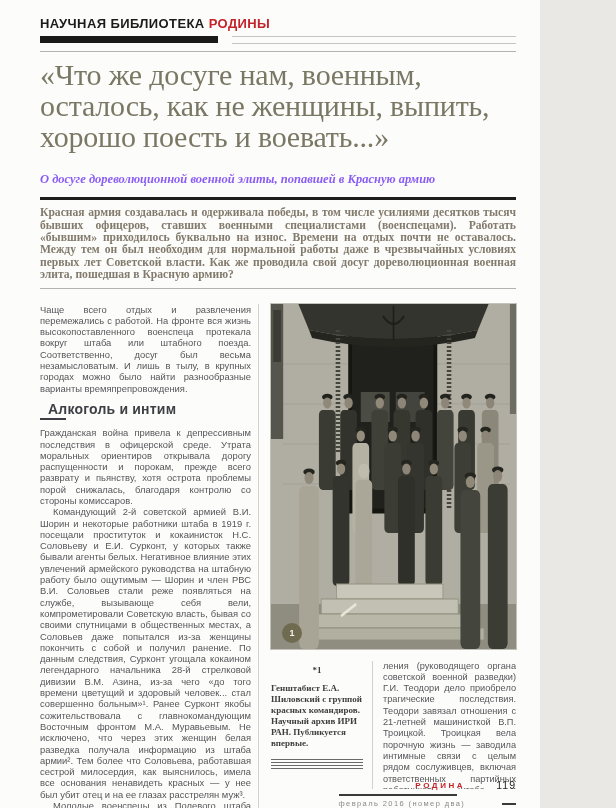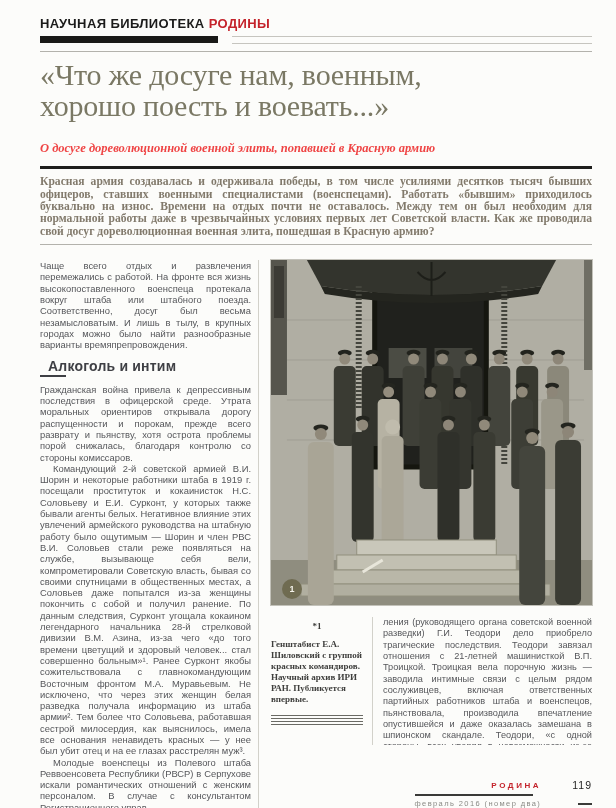--- a/index.html
+++ b/index.html
@@ -1,31 +1,31 @@
 <!DOCTYPE html>
 <html><head>
 <meta charset="utf-8">
 <style>
   html,body{margin:0;padding:0;}
   body{width:616px;height:808px;background:#e9e8e4;font-family:"Liberation Sans",sans-serif;}
-  .page{position:relative;width:616px;height:808px;background:#fcfcfa;overflow:hidden;
+  .page{position:relative;width:540px;height:808px;background:#fcfcfa;overflow:hidden;
         padding:16px 24px 0 40px;box-sizing:border-box;}
   
   .kicker{font-size:13px;font-weight:bold;letter-spacing:.4px;color:#1b1b1a;}
   .kicker .red{color:#c4232b;}
   .bar-row{display:flex;align-items:stretch;margin-top:5px;height:8px;}
   .black-bar{width:178px;height:7px;background:#1a1a18;}
   .dbl-lines{flex:1;margin-left:14px;height:6px;border-top:1px solid #c6c5bf;border-bottom:1px solid #c6c5bf;}
   .author{font-family:"Liberation Serif",serif;font-size:11.5px;color:#2e2e2c;margin-top:5px;}
   .rule-thin{height:1px;background:#b3b2ac;margin-top:7px;}
   
   .title{font-family:"Liberation Serif",serif;font-weight:normal;font-size:30px;line-height:31px;
          color:#7a7864;margin-top:7px;letter-spacing:-.2px;}
   .subtitle{font-family:"Liberation Serif",serif;font-style:italic;font-weight:bold;
-            font-size:12.5px;color:#ef4444;margin-top:4px;}
+            font-size:12.5px;color:#8b5cf6;margin-top:4px;}
   .rule-thick{height:3px;background:#1e1e1c;margin-top:10px;}
   .lead{font-family:"Liberation Serif",serif;font-size:11.6px;line-height:12.4px;color:#827a6c;
         margin:7px 0 0;text-align:justify;font-weight:bold;}
   .rule-thin2{height:1px;background:#b3b2ac;margin-top:6px;}
   
   .cols{display:flex;margin-top:15px;align-items:stretch;}
   .col-left{width:211px;font-size:9.4px;line-height:11.3px;color:#55565a;text-align:justify;}
   .col-left p{margin:0;}
   .p-indent{text-indent:13px;}
   .sec-h{font-size:14px;font-weight:bold;color:#3e3f44;margin:10px 8px 3px;letter-spacing:.2px;}
@@ -72,20 +72,21 @@
   <div class="bar-row">
     <div class="black-bar"></div>
     <div class="dbl-lines"></div>
   </div>
 
 
   <div class="rule-thin"></div>
 
   <h1 class="title">
     <div>«Что же досуге нам, военным,</div>
+    <div>осталось, как не женщины, выпить,</div>
     <div>хорошо поесть и воевать...»</div>
   </h1>
 
   <div class="subtitle">О досуге дореволюционной военной элиты, попавшей в Красную армию</div>
 
   <div class="rule-thick"></div>
   <p class="lead">Красная армия создавалась и одерживала победы, в том числе усилиями десятков тысяч бывших офицеров, ставших военными специалистами (военспецами). Работать «бывшим» приходилось буквально на износ. Времени на отдых почти не оставалось. Между тем он был необходим для нормальной работы даже в чрезвычайных условиях первых лет Советской власти. Как же проводила свой досуг дореволюционная военная элита, пошедшая в Красную армию?</p>
   <div class="rule-thin2"></div>
 
   <div class="cols">

